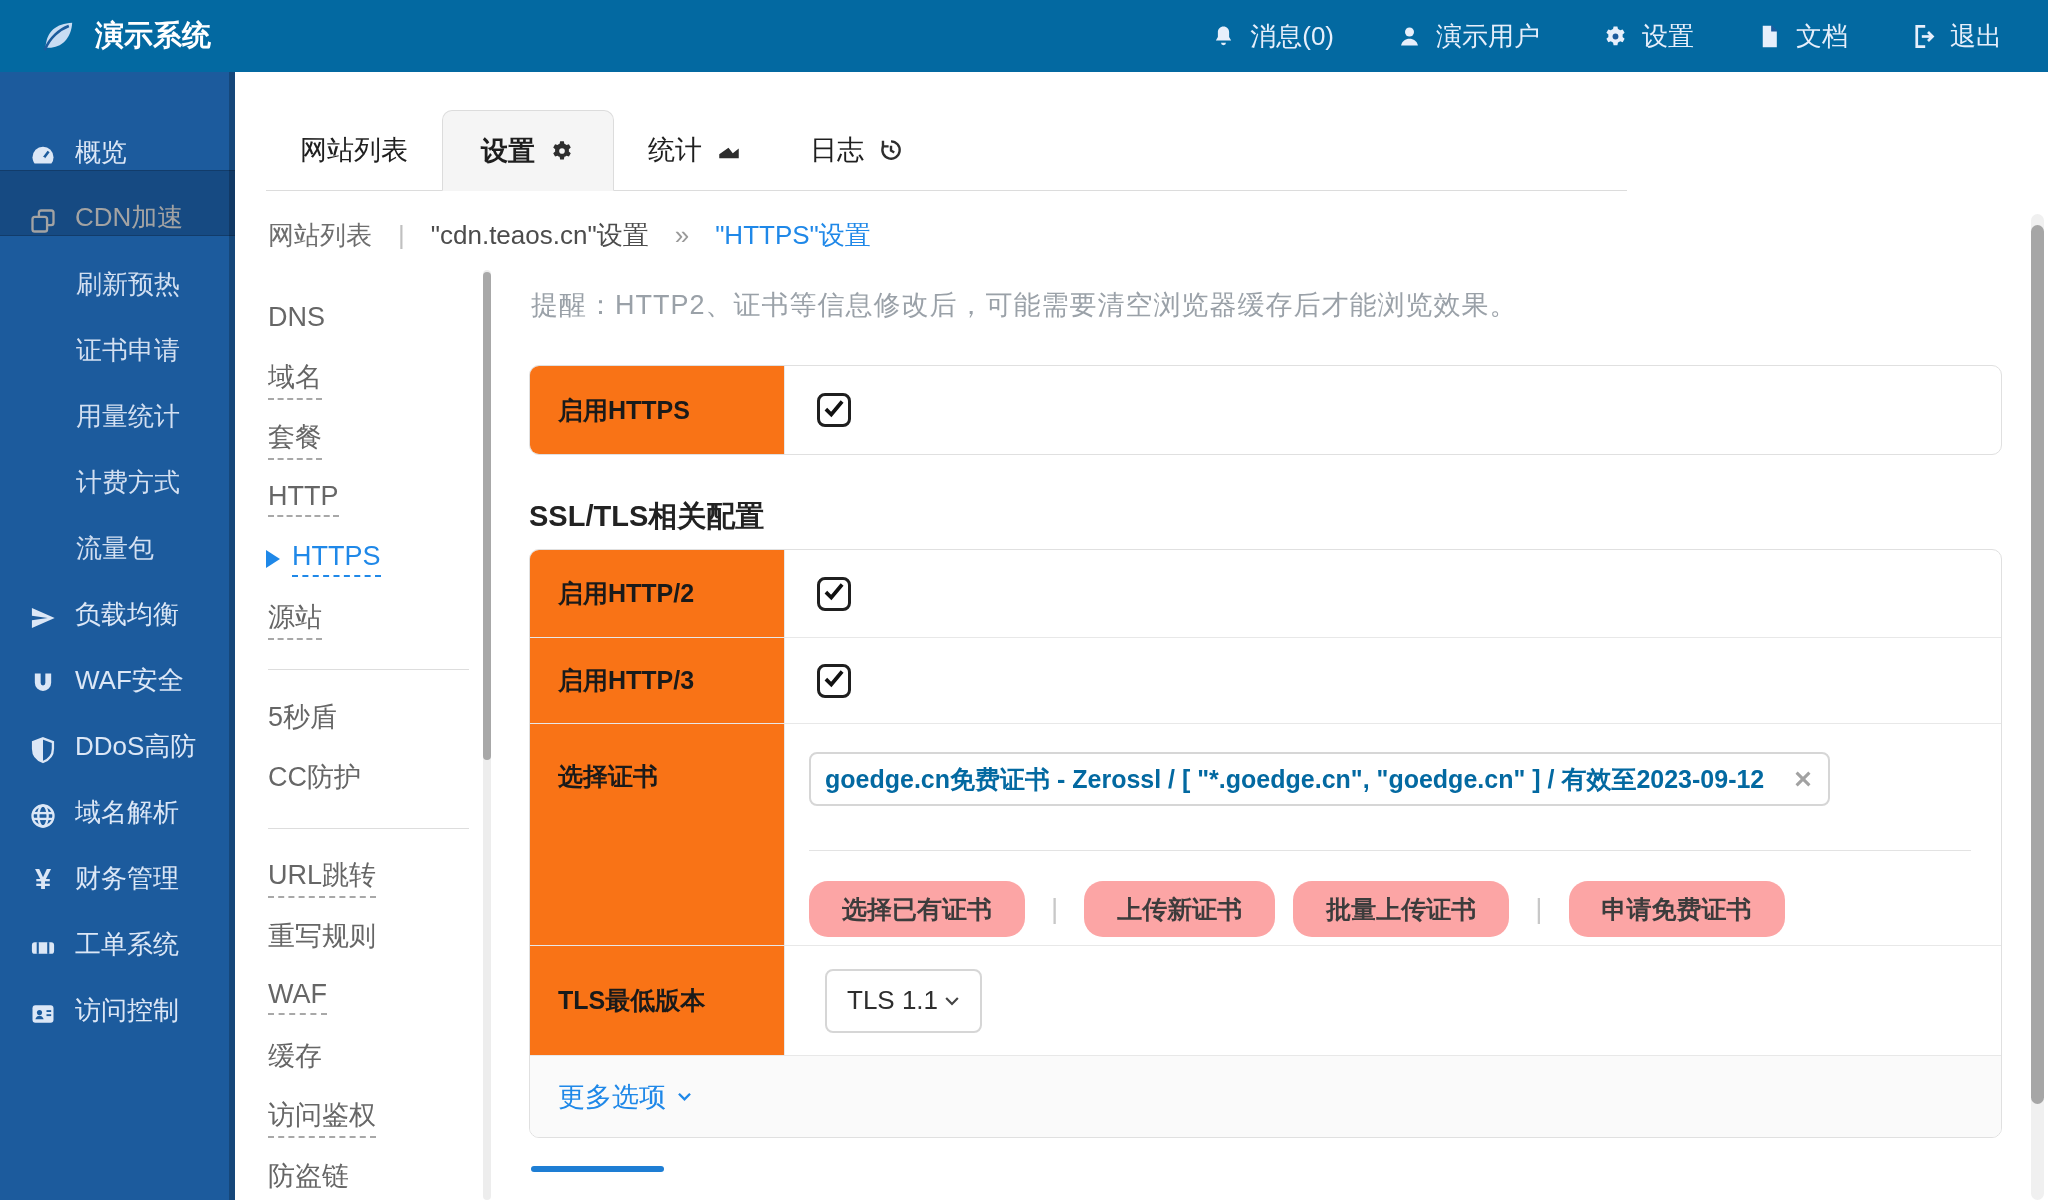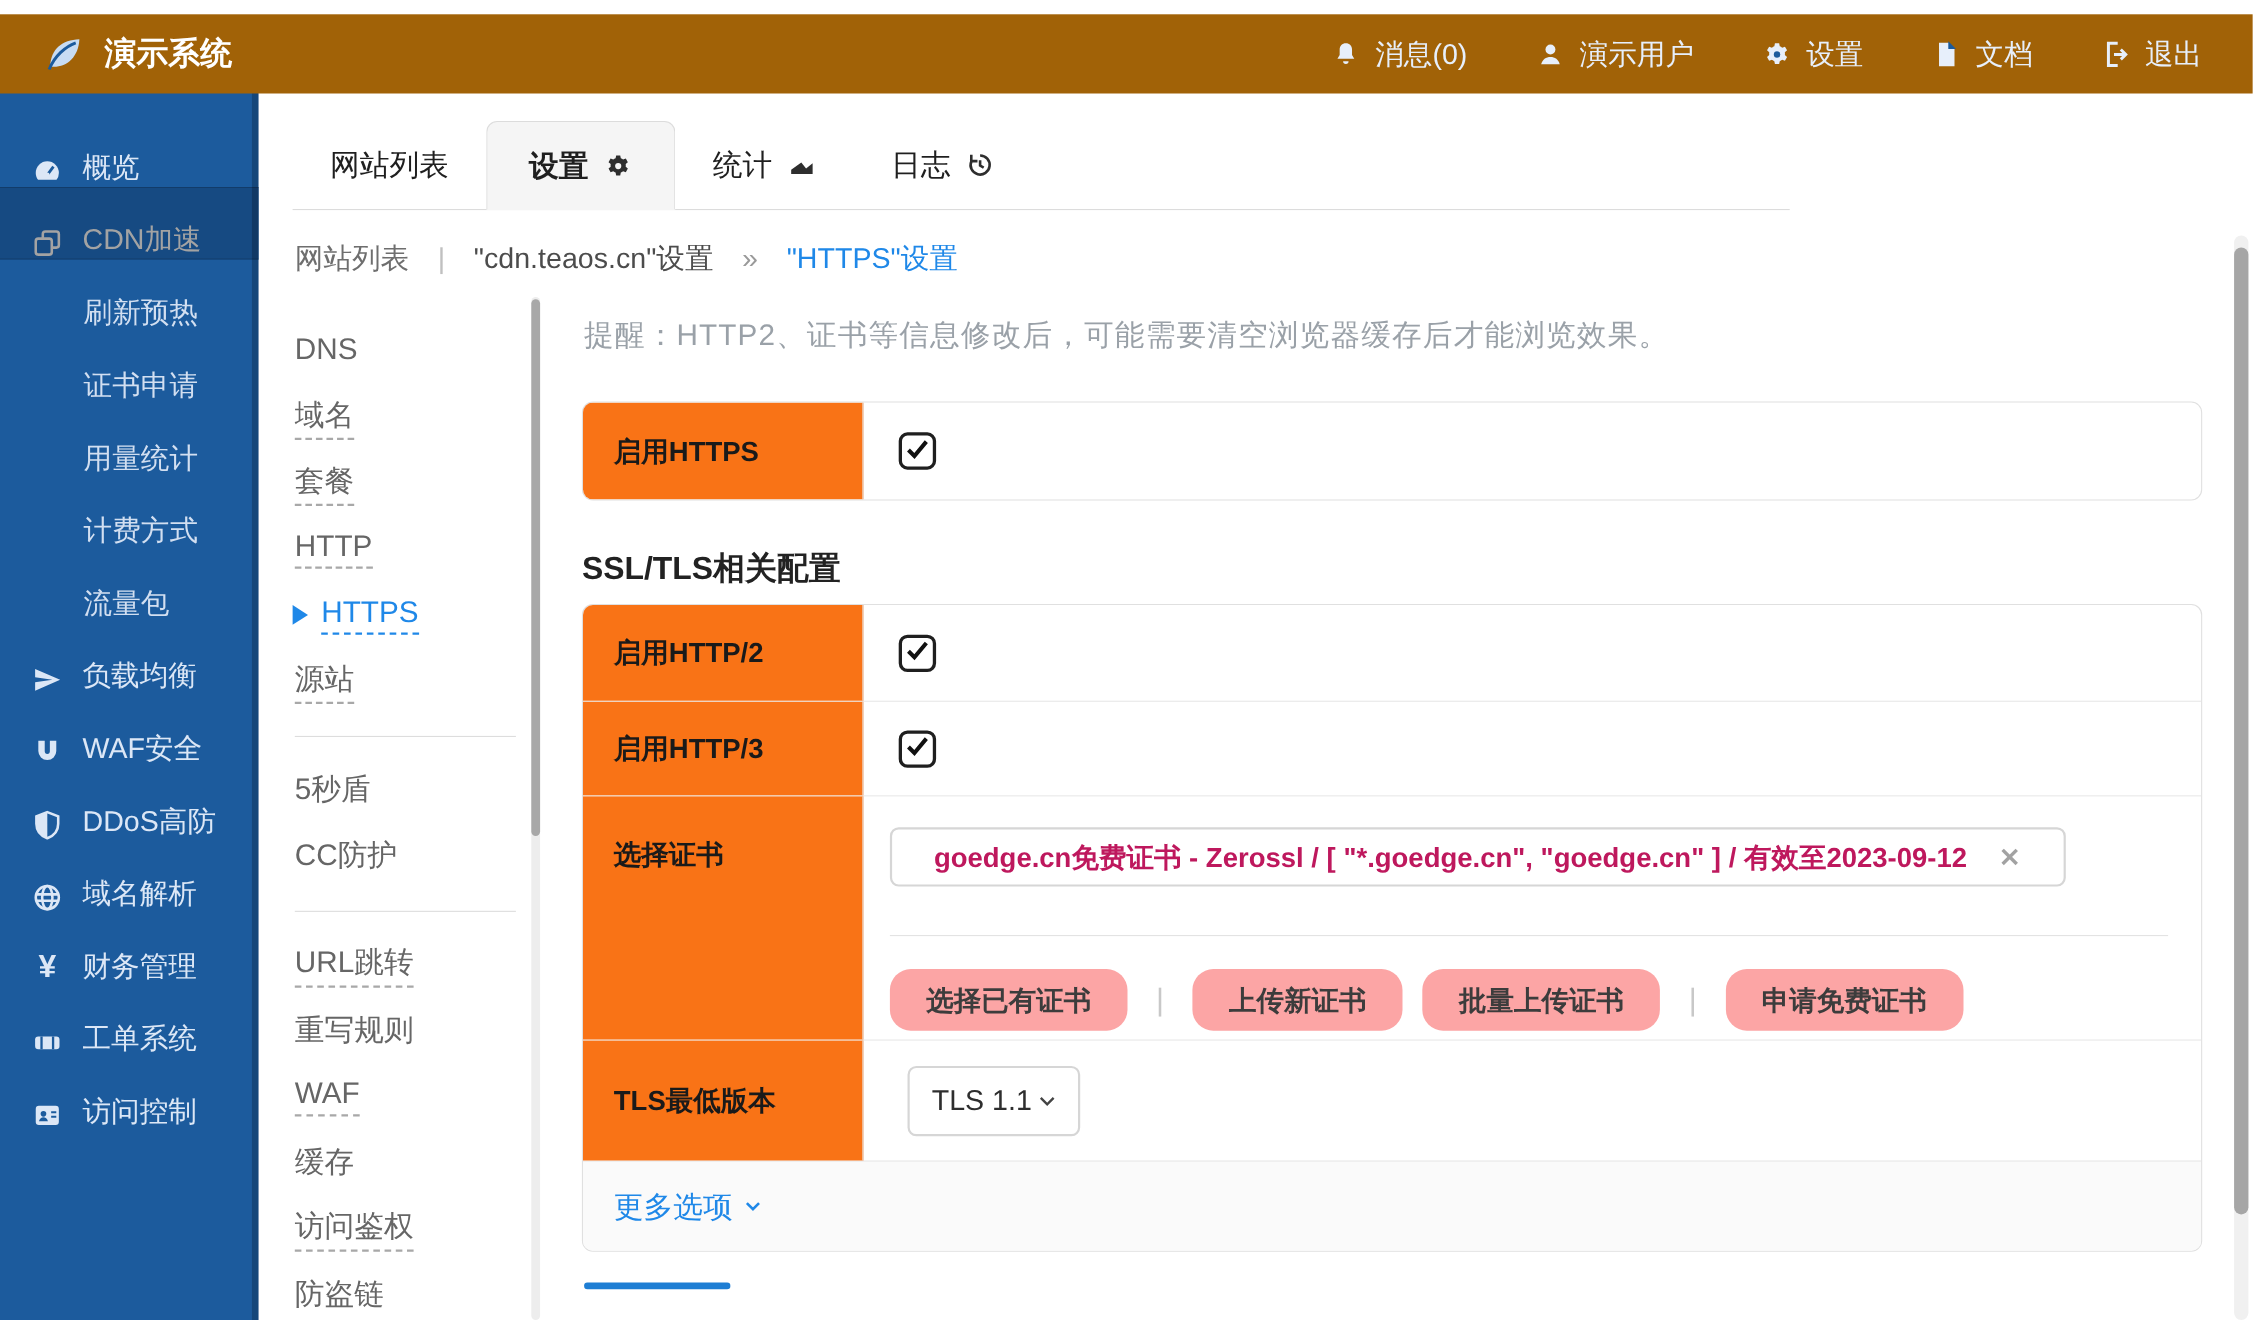--- a/index.html
+++ b/index.html
@@ -1,21 +1,21 @@
 <!DOCTYPE html>
 <html><head>
 <meta charset="utf-8">
 <style>
   * { margin:0; padding:0; box-sizing:border-box; }
   html,body { width:2048px; height:1200px; overflow:hidden; }
   body { position:relative; background:#fff; font-family:"Liberation Sans","DejaVu Sans",sans-serif; color:#222; }
   .ic { display:inline-block; vertical-align:middle; }
 
   
-  .topbar { position:absolute; left:0; top:13px; width:2048px; height:72px; background:#a16207;
+  .topbar { position:absolute; left:0; top:0; width:2048px; height:72px; background:#0369a1;
             display:flex; align-items:center; justify-content:space-between; padding:0 46px 0 38px; z-index:5; }
   .brand { display:flex; align-items:center; gap:17px; color:#fff; font-size:29px; font-weight:bold; cursor:pointer; }
   .brand .ic { width:40px; height:40px; color:#c8dcf3; }
   .topmenu { display:flex; align-items:center; gap:62px; }
   .topmenu-item { display:flex; align-items:center; gap:13px; color:#e7effb; font-size:26px; cursor:pointer; }
   .topmenu-item .ic { width:27px; height:27px; }
   .hole-top { fill:#1c5b9d; }
 
   
   .sidebar { position:absolute; left:0; top:72px; width:235px; bottom:0; background:#1c5b9d; padding-top:32px; }
@@ -80,22 +80,22 @@
   .checkbox { width:34px; height:34px; border:3px solid #1f1f1f; border-radius:8px; background:#fff;
               display:flex; align-items:center; justify-content:center; cursor:pointer; margin-left:8px; }
   .checkbox .ic { width:26px; height:26px; margin-top:-5px; }
 
   .section-title { margin-top:42px; height:40px; font-size:29px; font-weight:600; color:#222; display:flex; align-items:center; }
   .tbl2 { margin-top:12px; }
 
   .row.cert { height:222px; }
   .row.cert .row-label { align-items:flex-start; padding-top:36px; }
   .cert-cell { flex:1; padding:28px 30px 0 24px; display:flex; flex-direction:column; align-items:flex-start; }
-  .cert-chip { display:inline-flex; align-items:center; gap:28px; height:54px; padding:0 38px;
-               border:2px solid #d6d6d6; border-radius:8px; font-size:25px; font-weight:bold; color:#be185d;justify-content:flex-end; }
+  .cert-chip { display:inline-flex; align-items:center; gap:28px; height:54px; padding:0 14px;
+               border:2px solid #d6d6d6; border-radius:8px; font-size:25px; font-weight:bold; color:#0369a1;justify-content:flex-end; }
   .cert-chip .ic { width:22px; height:22px; color:#a2a2a2; cursor:pointer; }
   .cert-divider { margin-top:44px; width:100%; border-top:1px solid #e3e3e3; }
   .cert-buttons { margin-top:30px; display:flex; align-items:center; gap:18px; }
   .gbtn { height:56px; padding:0 33px; background:#fca5a5; border:none; border-radius:19px;
           font-family:inherit; font-size:25px; font-weight:bold; color:#3c3c3c; cursor:pointer; display:flex; align-items:center; }
   .btn-pipe { color:#c8c8c8; font-size:28px; margin:0 8px; }
 
   .row.tls { height:110px;gap:16px; }
   .select { width:157px; height:64px; border:2px solid #d6d6d6; border-radius:8px; background:#fff;
             display:flex; align-items:center; justify-content:space-between; padding:0 18px 0 20px;

